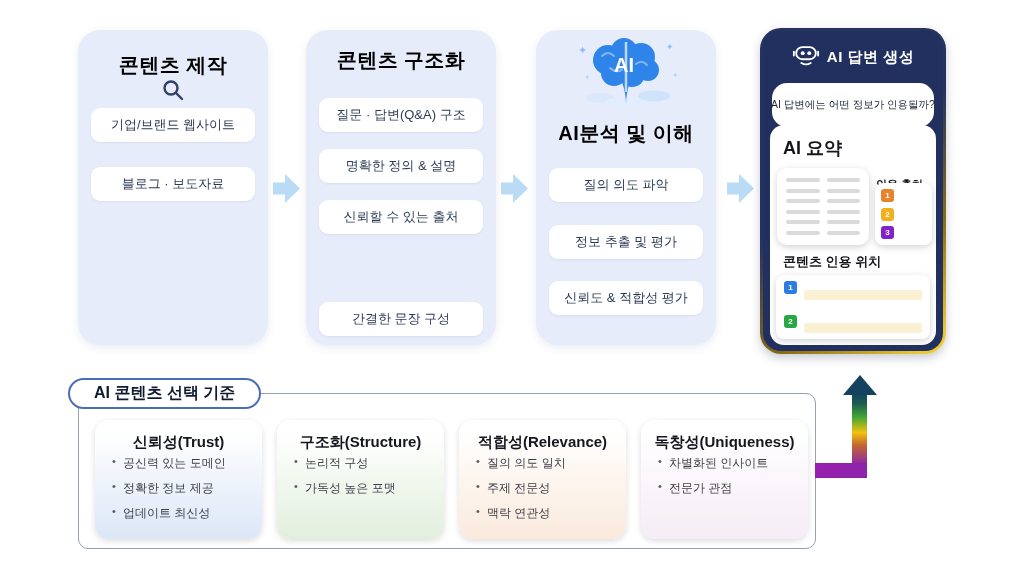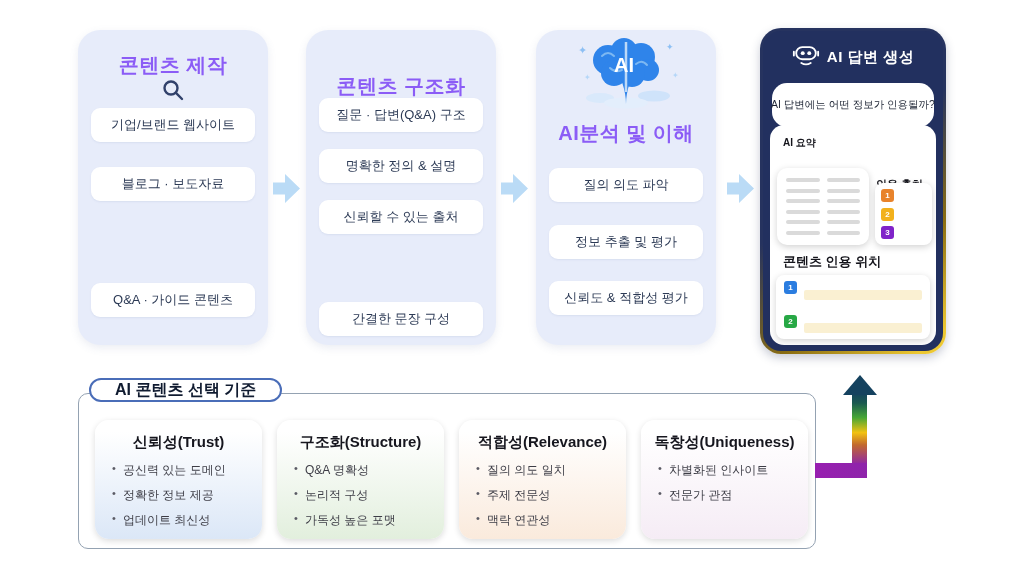--- a/index.html
+++ b/index.html
@@ -3,21 +3,21 @@
 <meta charset="utf-8">
 <style>
   * { margin:0; padding:0; box-sizing:border-box; }
   html,body { width:1024px; height:576px; background:#ffffff;
     font-family:"Liberation Sans","DejaVu Sans",sans-serif; position:relative; overflow:hidden; }
 
   
   .pcard { position:absolute; top:30px; height:315px; background:#e7ecfa;
     border-radius:22px; box-shadow:0 3px 8px rgba(90,110,160,.12); }
   .pcard-title { position:absolute; left:0; right:0; text-align:center;
-    font-weight:bold; font-size:20px; color:#8b5cf6; letter-spacing:.5px; }
+    font-weight:bold; font-size:20px; color:#000000; letter-spacing:.5px; }
   .pill { position:absolute; left:13px; right:13px; height:34px; background:#fff;
     border-radius:9px; display:flex; align-items:center; justify-content:center;
     font-size:13px; color:#2c3a55; box-shadow:0 1px 2px rgba(90,110,160,.10); white-space:nowrap; }
   .icon-center { position:absolute; left:0; right:0; display:flex; justify-content:center; }
 
   #card1 { left:78px;  width:190px; }
   #card2 { left:306px; width:190px; }
   #card3 { left:536px; width:180px; }
 
   
@@ -55,27 +55,27 @@
     border-radius:8px; box-shadow:0 2px 7px rgba(0,0,0,.18); padding:6px 8px;
     display:flex; flex-direction:column; justify-content:space-between; }
   .content-entry { display:flex; gap:7px; }
   .entry-lines { flex:1; display:flex; flex-direction:column; gap:2.5px; }
   .entry-lines .gline { height:2.5px; }
   .hl-block { height:10px; background:#faf0d2; border-radius:2px; margin-top:1px; }
 
   
   .criteria-panel { position:absolute; left:78px; top:393px; width:738px; height:156px;
     background:#fff; border:1.5px solid #94a2b2; border-radius:10px; }
-  .criteria-label { position:absolute; left:89px; top:378px; height:24px; padding:0 24px;
+  .criteria-label { position:absolute; left:68px; top:378px; height:31px; padding:0 24px;
     background:#fff; border:2px solid #4a6db8; border-radius:17px; display:flex; align-items:center;
     font-size:16px; font-weight:bold; color:#101b30; z-index:3; white-space:nowrap; }
   .ccard { position:absolute; top:420px; width:167px; height:119px; border-radius:14px;
     box-shadow:0 2px 6px rgba(0,0,0,.14); z-index:2; }
   .ccard-title { text-align:center; margin-top:13px; font-size:15px; font-weight:bold; color:#16161e; }
-  .ccard ul { list-style:none; margin-top:10px; padding-left:17px; }
+  .ccard ul { list-style:none; margin-top:3px; padding-left:17px; }
   .ccard li { position:relative; font-size:12px; color:#3d3d46; margin-bottom:8px; padding-left:11px; white-space:nowrap; }
   .ccard li::before { content:"•"; position:absolute; left:0; top:0; color:#5a5a64; font-size:11px; }
   #ccard1 { left:95px;  background:linear-gradient(180deg,#ffffff 10%,#dbe7f7 100%); }
   #ccard2 { left:277px; background:linear-gradient(180deg,#ffffff 10%,#e2efdd 100%); }
   #ccard3 { left:459px; background:linear-gradient(180deg,#ffffff 10%,#faeadc 100%); }
   #ccard4 { left:641px; background:linear-gradient(180deg,#ffffff 10%,#f5ecf5 100%); }
 
   
   .fb-horiz { position:absolute; left:815px; top:463px; width:52px; height:15px;
     background:linear-gradient(to right,#971fb0,#8e24aa); z-index:1; }
@@ -91,31 +91,30 @@
 <div class="pcard" id="card1">
   <div class="pcard-title" style="top:22px;">콘텐츠 제작</div>
   <div class="icon-center" style="top:48px;">
     <svg width="24" height="24" viewBox="0 0 24 24" fill="none" stroke="#31416b" stroke-width="2.4" stroke-linecap="round">
       <circle cx="10" cy="10" r="6.5"></circle>
         <line x1="15.2" y1="15.2" x2="21" y2="21"></line>
     </svg>
   </div>
   <div class="pill" style="top:137px;">블로그 · 보도자료</div>
   <div class="pill" style="top:78px;">기업/브랜드 웹사이트</div>
-  <div class="pill" style="top:253px;">Q&amp;A · 가이드 콘텐츠</div>
 </div>
 
 <div class="flow-arrow" style="left:273px;">
   <svg width="27" height="29">
       <path d="M0 8.5 h12 v-8.5 l15 14.5 -15 14.5 v-8.5 h-12 z" fill="#badbf6"></path>
     </svg>
 </div>
 
 <div class="pcard" id="card2">
-  <div class="pcard-title" style="top:43px;">콘텐츠 구조화</div>
+  <div class="pcard-title" style="top:17px;font-family:Liberation Serif, serif;">콘텐츠 구조화</div>
   <div class="pill" style="top:68px;">질문 · 답변(Q&amp;A) 구조</div>
   <div class="pill" style="top:119px;">명확한 정의 &amp; 설명</div>
   <div class="pill" style="top:170px;">신뢰할 수 있는 출처</div>
   <div class="pill" style="top:272px;">간결한 문장 구성</div>
 </div>
 
 <div class="flow-arrow" style="left:501px;">
   <svg width="27" height="29">
       <path d="M0 8.5 h12 v-8.5 l15 14.5 -15 14.5 v-8.5 h-12 z" fill="#badbf6"></path>
     </svg>
@@ -166,21 +165,21 @@
           <circle cx="11.5" cy="9.5" r="2.1" fill="#fff" stroke="none"></circle>
           <circle cx="18.5" cy="9.5" r="2.1" fill="#fff" stroke="none"></circle>
           <path d="M2 8 v4 M28 8 v4 M10 20 q5 3 10 0"></path>
         </svg>
       </span>
       <span class="ai-header-title">AI 답변 생성</span>
     </div>
     <div class="q-pill">AI 답변에는 어떤 정보가 인용될까?</div>
 
     <div class="ai-panel">
-      <div class="panel-label" style="top:11px; left:13px; font-size:10px;">AI 요약</div>
+      <div class="panel-label" style="top:11px; left:13px; font-size:18px;">AI 요약</div>
 
       <div class="doc-card">
         <div class="doc-row">
             <div class="gline"></div>
             <div class="gline"></div>
           </div>
         <div class="doc-row">
             <div class="gline"></div>
             <div class="gline"></div>
           </div>
@@ -259,21 +258,20 @@
   <div class="ccard-title">신뢰성(Trust)</div>
   <ul>
     <li>공신력 있는 도메인</li>
     <li>정확한 정보 제공</li>
     <li>업데이트 최신성</li>
   </ul>
 </div>
 <div class="ccard" id="ccard2">
   <div class="ccard-title">구조화(Structure)</div>
   <ul>
-    <li>Q&amp;A 명확성</li>
     <li>논리적 구성</li>
     <li>가독성 높은 포맷</li>
   </ul>
 </div>
 <div class="ccard" id="ccard3">
   <div class="ccard-title">적합성(Relevance)</div>
   <ul>
     <li>질의 의도 일치</li>
     <li>주제 전문성</li>
     <li>맥락 연관성</li>

